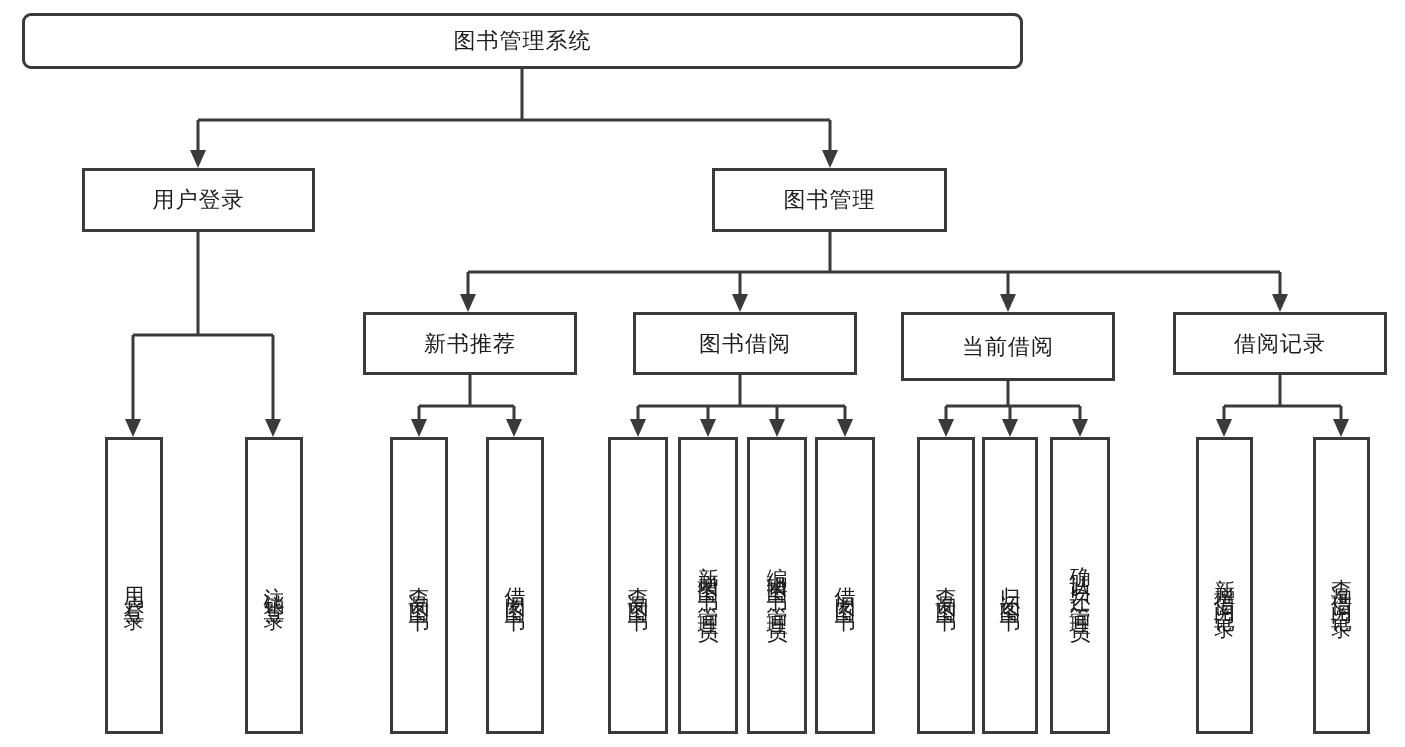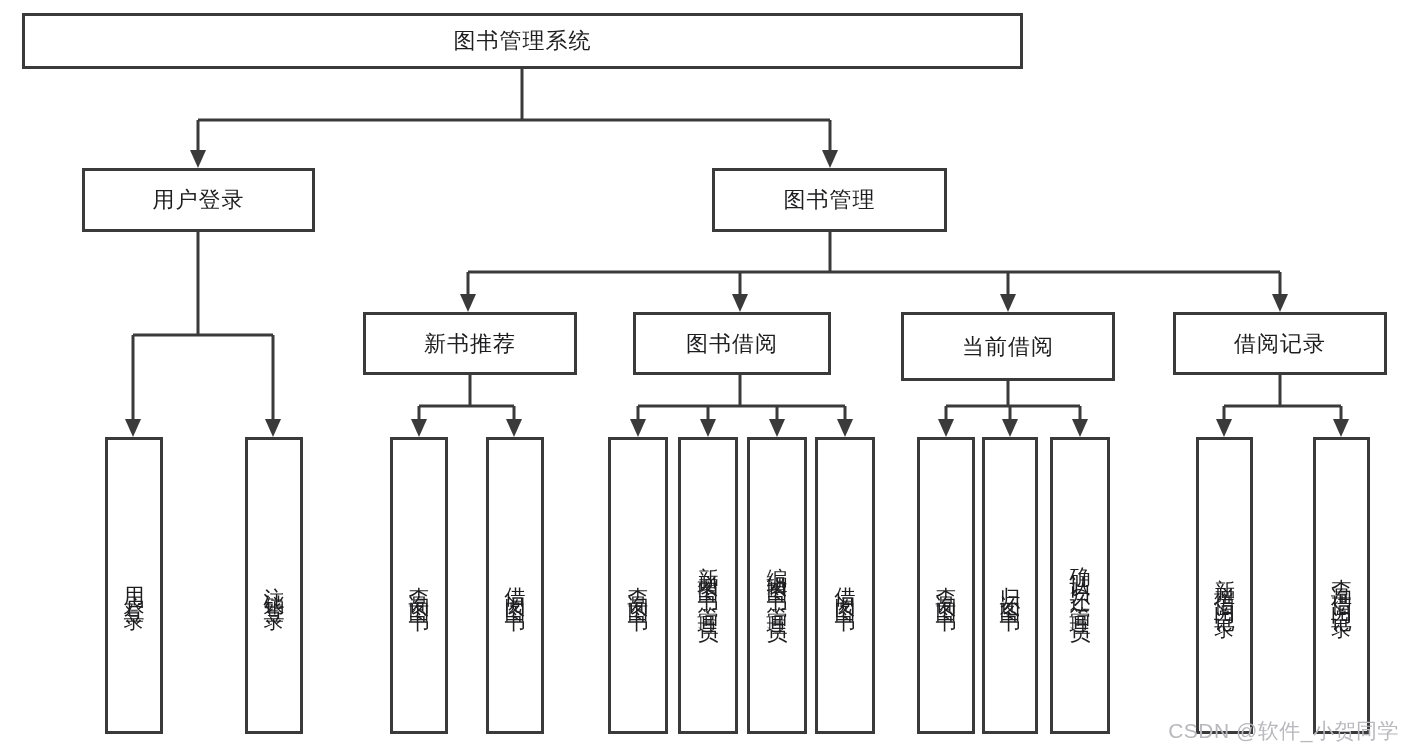--- a/index.html
+++ b/index.html
@@ -47,25 +47,25 @@
   }
   .box.v {
     writing-mode: vertical-rl;
     text-orientation: mixed;
     font-size: 21px;
     letter-spacing: 8px;
     top: 437px;
     height: 297px;
   }
   
-  .pos-root          { left: 22px;   top: 13px;  width: 1001px; height: 56px; }
+  .pos-root          { left: 22px;   top: 13px;  width: 1001px; height: 56px; border-radius: 9px; }
   .pos-user-login    { left: 82px;   top: 168px; width: 233px;  height: 64px; }
   .pos-book-mgmt     { left: 712px;  top: 168px; width: 235px;  height: 64px; }
   .pos-new-books     { left: 363px;  top: 312px; width: 214px;  height: 63px; }
-  .pos-book-borrow   { left: 633px;  top: 312px; width: 198px;  height: 63px; }
+  .pos-book-borrow   { left: 633px;  top: 312px; width: 224px;  height: 63px; }
   .pos-current-borrow{ left: 901px;  top: 312px; width: 214px;  height: 69px; }
   .pos-borrow-records{ left: 1173px; top: 312px; width: 214px;  height: 63px; }
   
   .pos-ul1 { left: 105px;  width: 58px; }
   .pos-ul2 { left: 245px;  width: 58px; }
   .pos-nb1 { left: 390px;  width: 58px; }
   .pos-nb2 { left: 486px;  width: 58px; }
   .pos-bb1 { left: 608px;  width: 60px; }
   .pos-bb2 { left: 678px;  width: 60px; letter-spacing: 4px; }
   .pos-bb3 { left: 747px;  width: 60px; letter-spacing: 4px; }
@@ -147,15 +147,14 @@
   <div class="box v pos-bb3">编辑图书（管理员）</div>
   <div class="box v pos-bb4">借阅图书</div>
 
   <div class="box v pos-cb1">查询图书</div>
   <div class="box v pos-cb2">归还图书</div>
   <div class="box v pos-cb3">确认归还（管理员）</div>
 
   <div class="box v pos-br1">新增借阅记录</div>
   <div class="box v pos-br2">查询借阅记录</div>
 
-  <div class="watermark">CSDN @软件_小贺同学</div>
 
 </div>
 
 </body></html>

